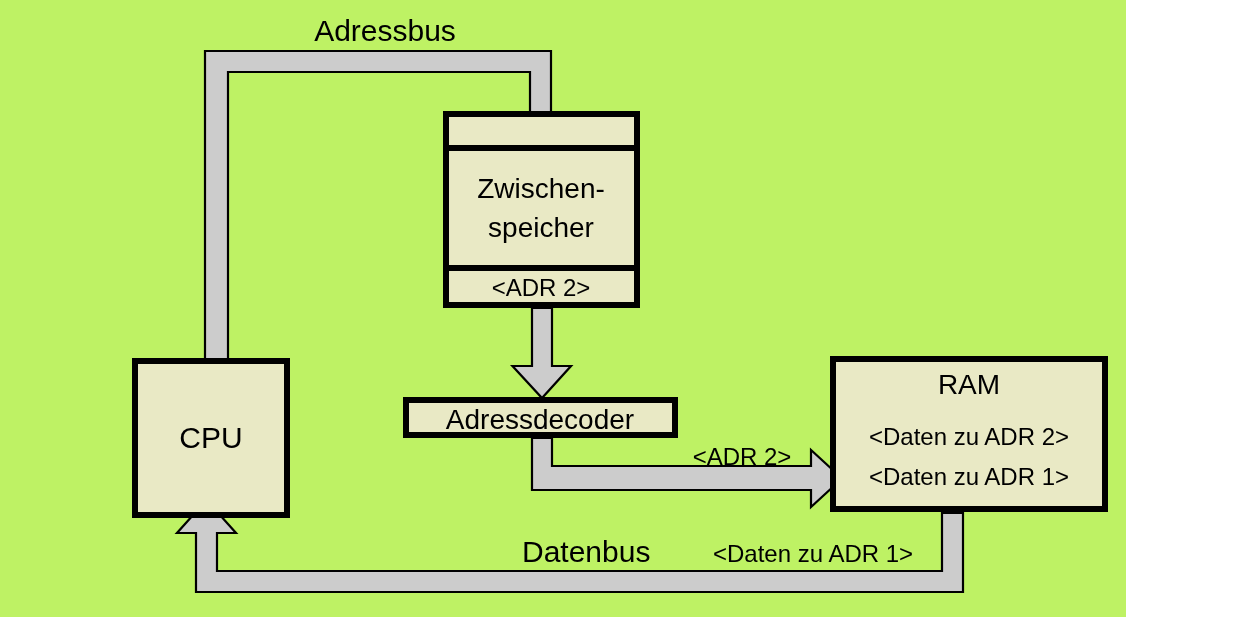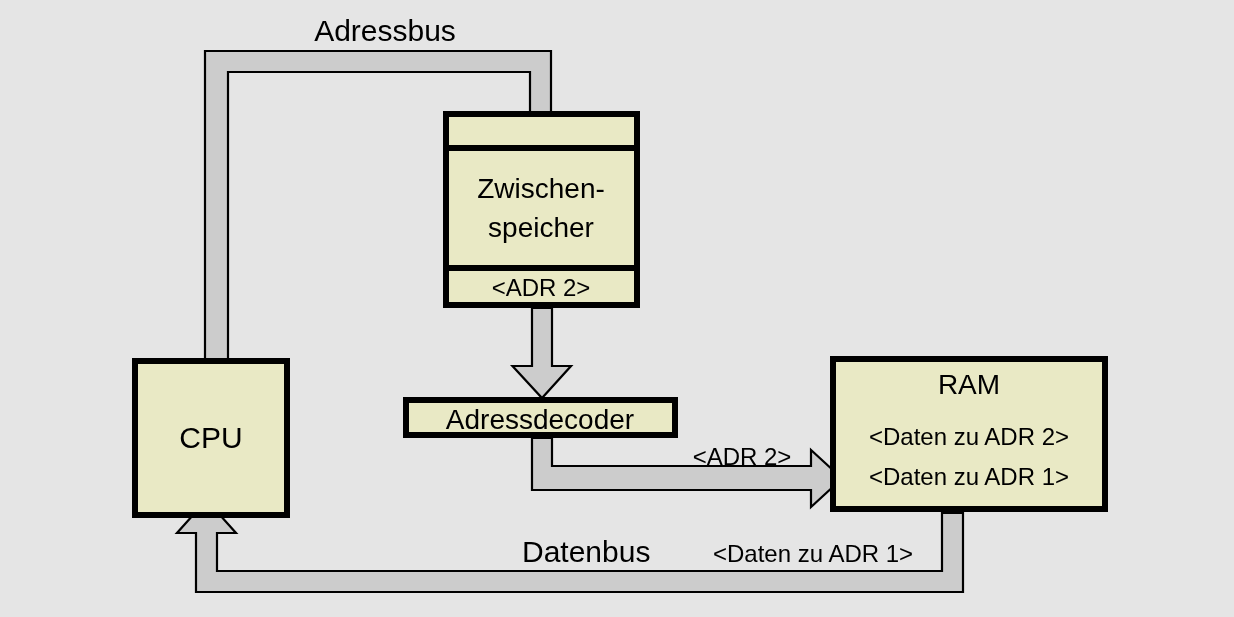--- a/index.html
+++ b/index.html
@@ -8,23 +8,23 @@
     background: #ffffff;
   }
   body {
     width: 1234px;
     height: 617px;
     overflow: hidden;
     font-family: "Liberation Sans", sans-serif;
   }
   #diagram-root {
     position: relative;
-    width: 1234px;
+    width: 1126px;
     height: 617px;
-    background: #e5e5e5;
+    background: #bef264;
   }
   svg.diagram {
     display: block;
     width: 1234px;
     height: 617px;
   }
   .bus-shape {
     fill: #cccccc;
     stroke: #000000;
     stroke-width: 2.2;

